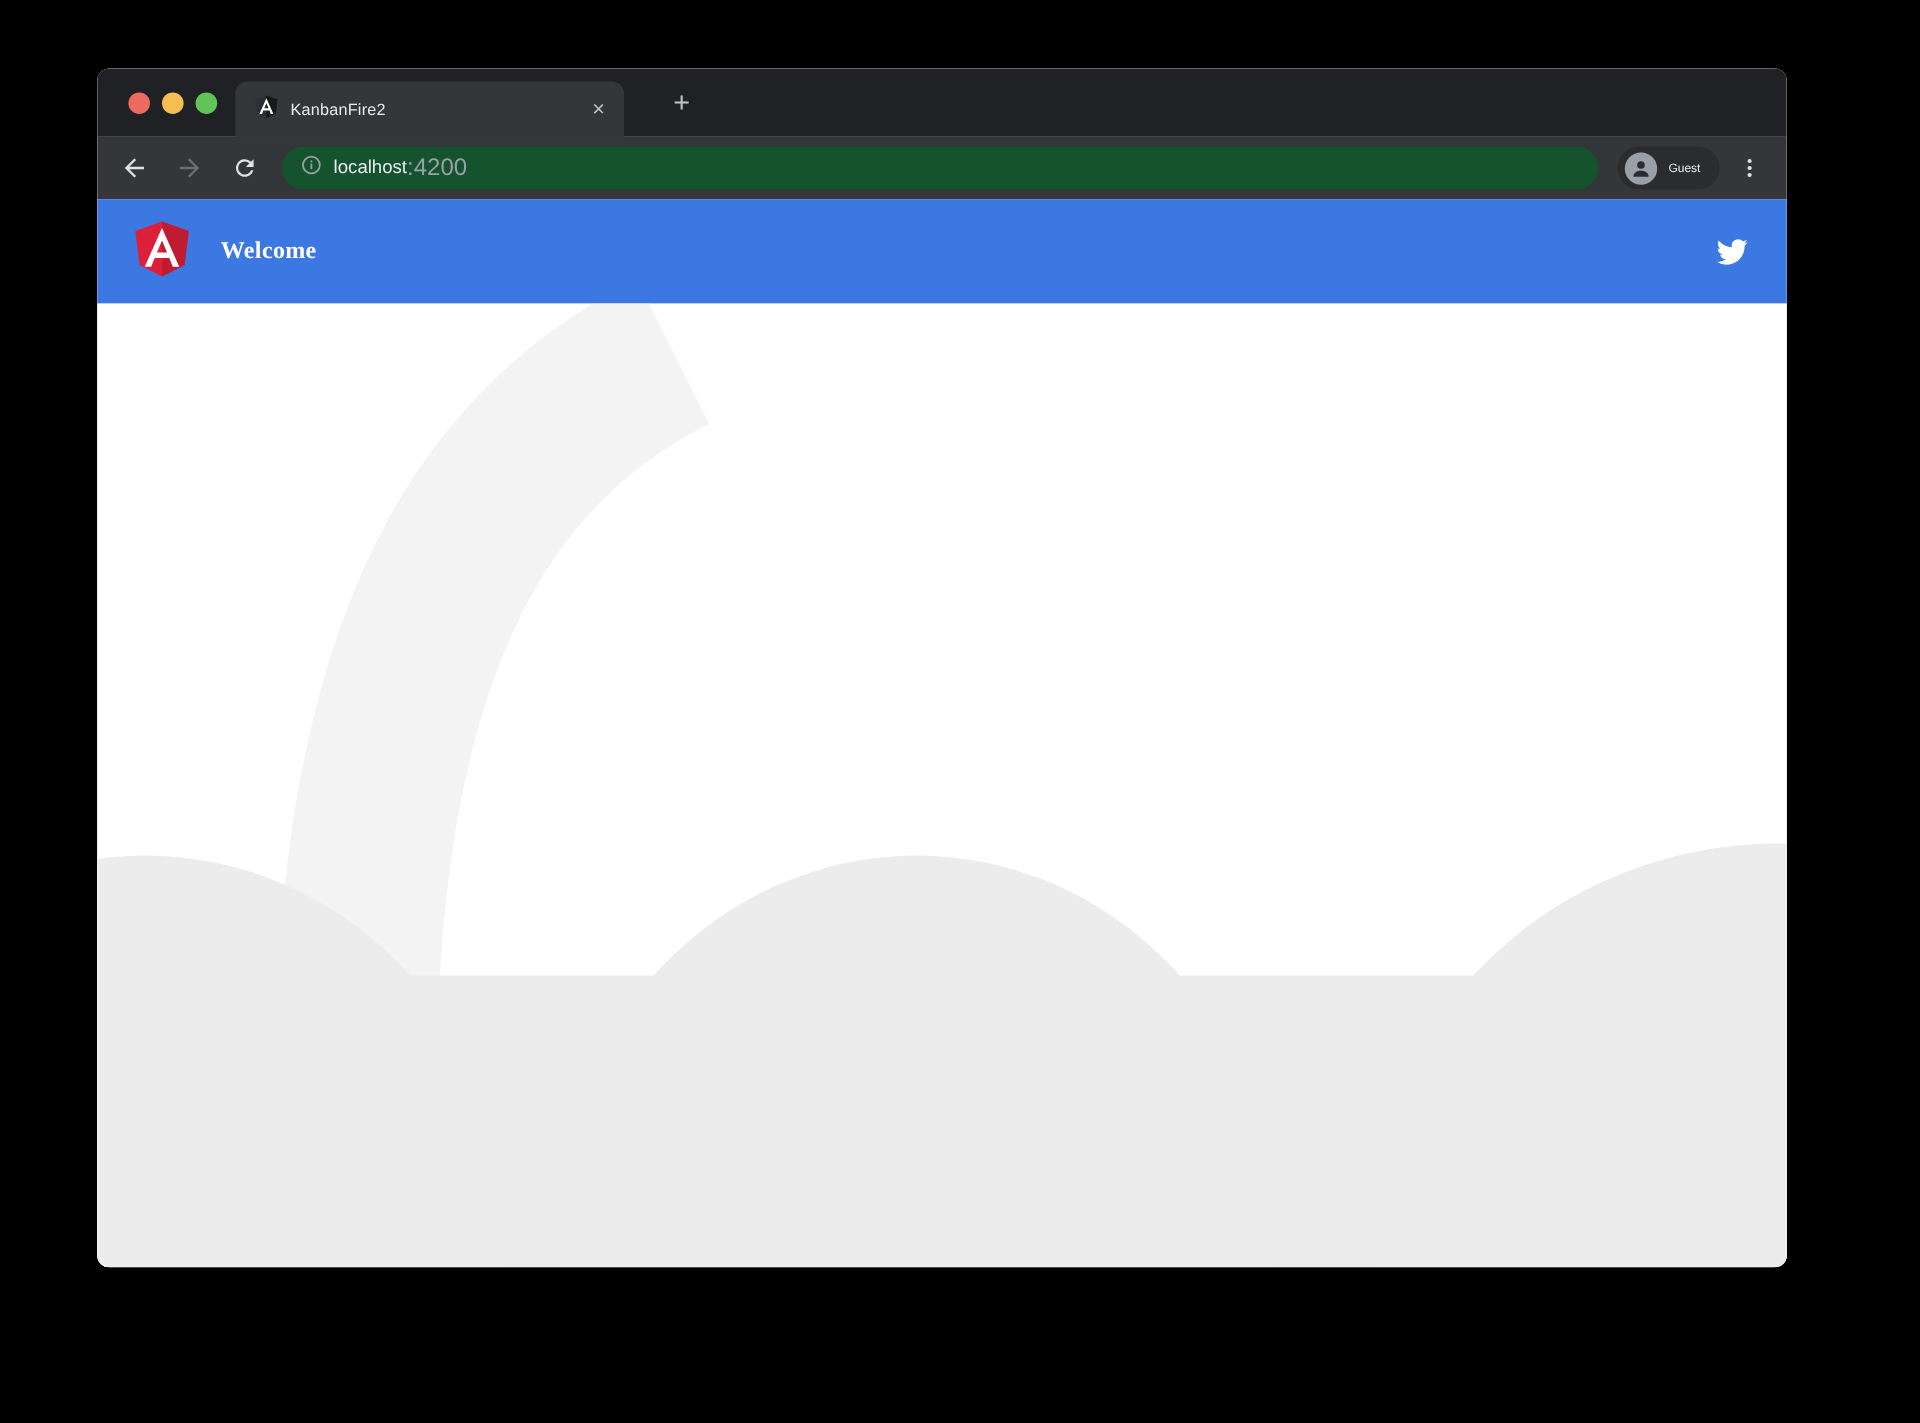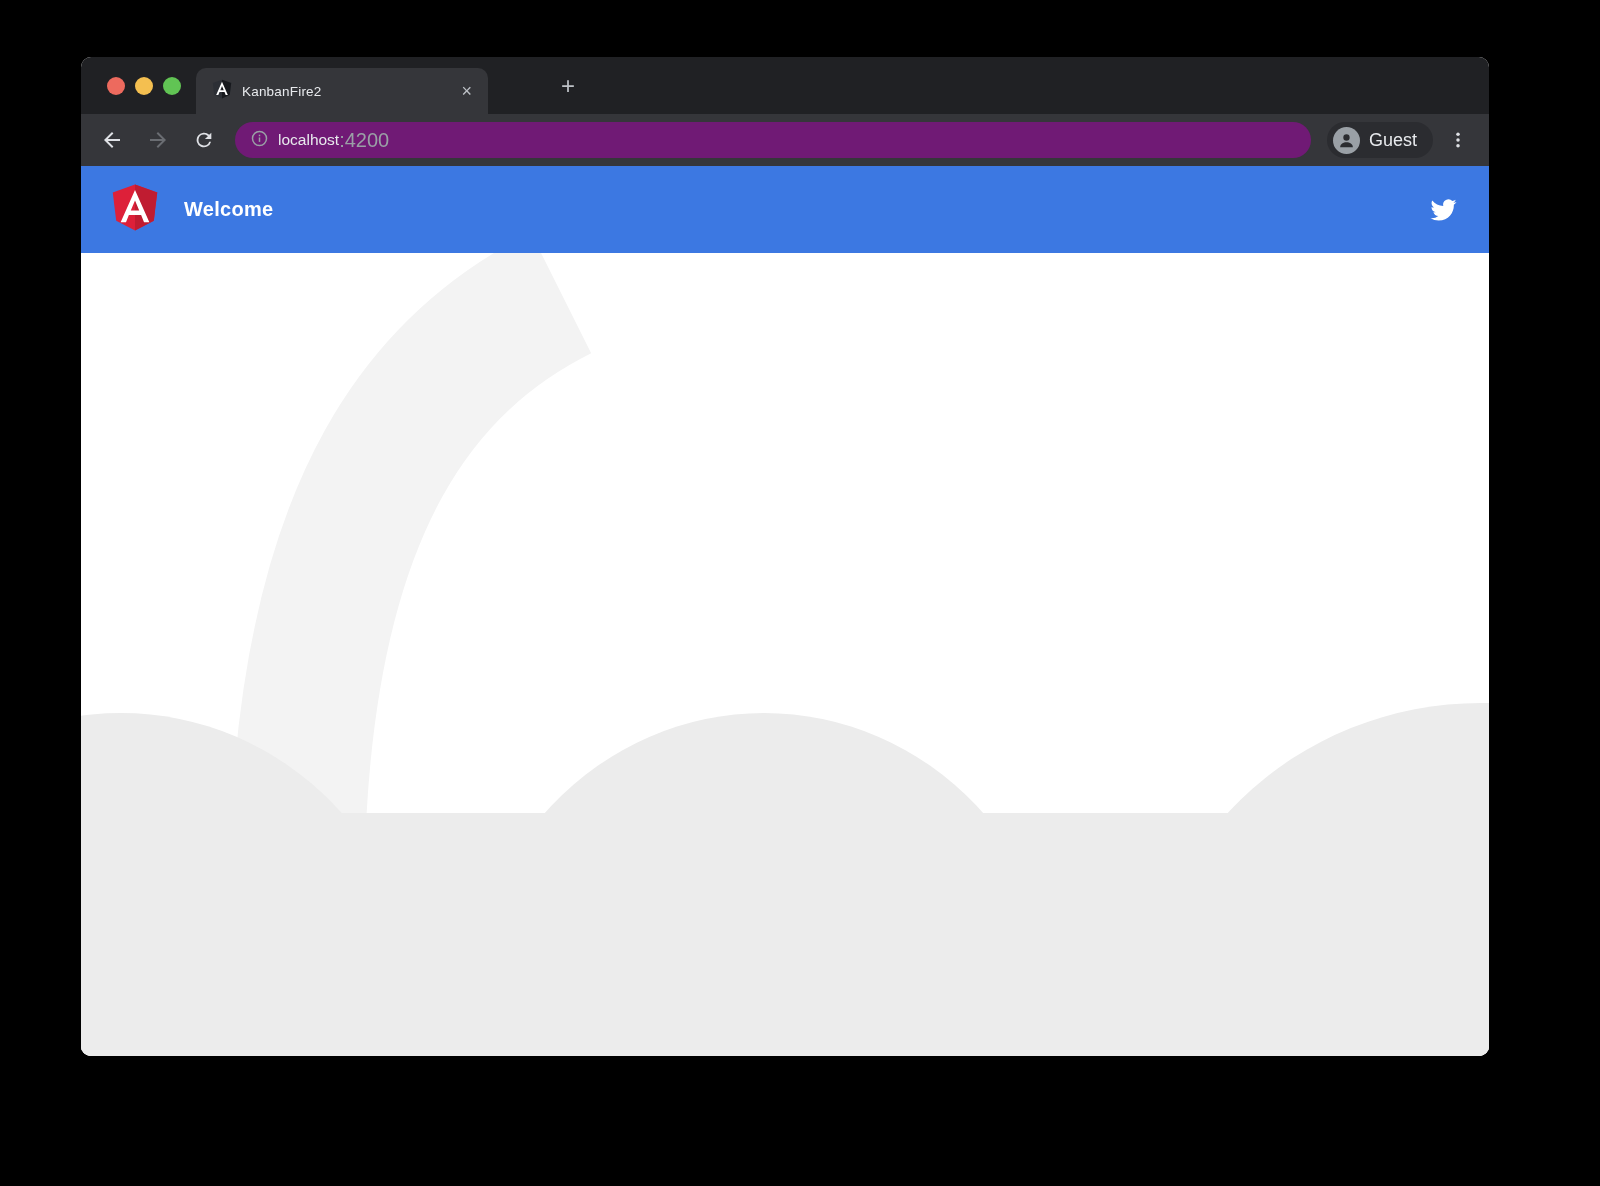--- a/index.html
+++ b/index.html
@@ -7,43 +7,43 @@
   .window {
     position:absolute; left:81px; top:57px; width:1408px; height:999px;
     border-radius:10px; overflow:hidden; background:#fff;
     box-shadow:0 18px 60px rgba(0,0,0,.65);
   }
   
   .tabstrip { position:relative; height:57px; background:#202124; }
   .lights { position:absolute; left:26px; top:20px; display:flex; gap:10px; }
   .light { width:18px; height:18px; border-radius:50%; border:none; }
   .light.red { background:#ed6a5e; } .light.yellow { background:#f4bf50; } .light.green { background:#61c454; }
-  .tab { position:absolute; left:115px; bottom:0; width:292px; height:46px; background:#35363a;
+  .tab { position:absolute; left:115px; bottom:0; width:324px; height:46px; background:#35363a;
          border-radius:10px 10px 0 0; display:flex; align-items:center; padding:0 16px; }
   .tab-title { color:#e8eaed; font-size:13.5px; margin-left:10px; letter-spacing:.2px; }
   .tab-close { margin-left:auto; color:#bdc1c6; font-size:18px; line-height:1; background:none; border:none; cursor:default; }
   .newtab { position:absolute; left:472px; top:14px; width:30px; height:30px; color:#bdc1c6;
             font-size:24px; line-height:28px; text-align:center; background:none; border:none; }
   
   .toolbar { height:52px; background:#35363a; display:flex; align-items:center; padding:0 16px; }
   .navbtn { width:30px; height:30px; display:flex; align-items:center; justify-content:center;
             background:none; border:none; margin-right:16px; }
-  .urlbar { flex:1; height:36px; background:#701a75; border-radius:18px; display:flex;
+  .urlbar { flex:1; height:36px; background:#14532d; border-radius:18px; display:flex;
             align-items:center; padding:0 16px; margin-right:16px; }
   .url-host { color:#e8eaed; font-size:15.5px; margin-left:10px; }
   .url-port { color:#9aa0a6; font-size:20px; }
   .guest-chip { height:36px; background:#2b2c30; border-radius:18px; display:flex; align-items:center;
                 padding:0 16px 0 6px; border:none; }
   .avatar { width:27px; height:27px; border-radius:50%; background:#9aa0a6; display:flex;
             align-items:center; justify-content:center; }
-  .guest-label { color:#e8eaed; font-size:18px; margin-left:9px; }
+  .guest-label { color:#e8eaed; font-size:10px; margin-left:9px; }
   .kebab { width:30px; height:30px; margin-left:10px; display:flex; align-items:center; justify-content:center;
            background:none; border:none; }
   
-  .app-header { height:87px; background:#3c78e2; display:flex; align-items:center; padding:0 30px 0 31px; }
+  .app-header { height:87px; background:#3c78e2; display:flex; align-items:center; padding:0 30px 0 31px;font-family:Liberation Serif, serif; }
   .app-title { color:#fff; font-size:20px; font-weight:700; margin-left:26px; letter-spacing:.3px; }
   .tw { margin-left:auto; display:flex; }
   
   .content { position:relative; height:803px; background:#fff; overflow:hidden; text-align:center; }
   .bg-art { position:absolute; left:0; top:0; pointer-events:none; }
   .content > * { position:relative; }
 </style>
 </head>
 <body>
 

